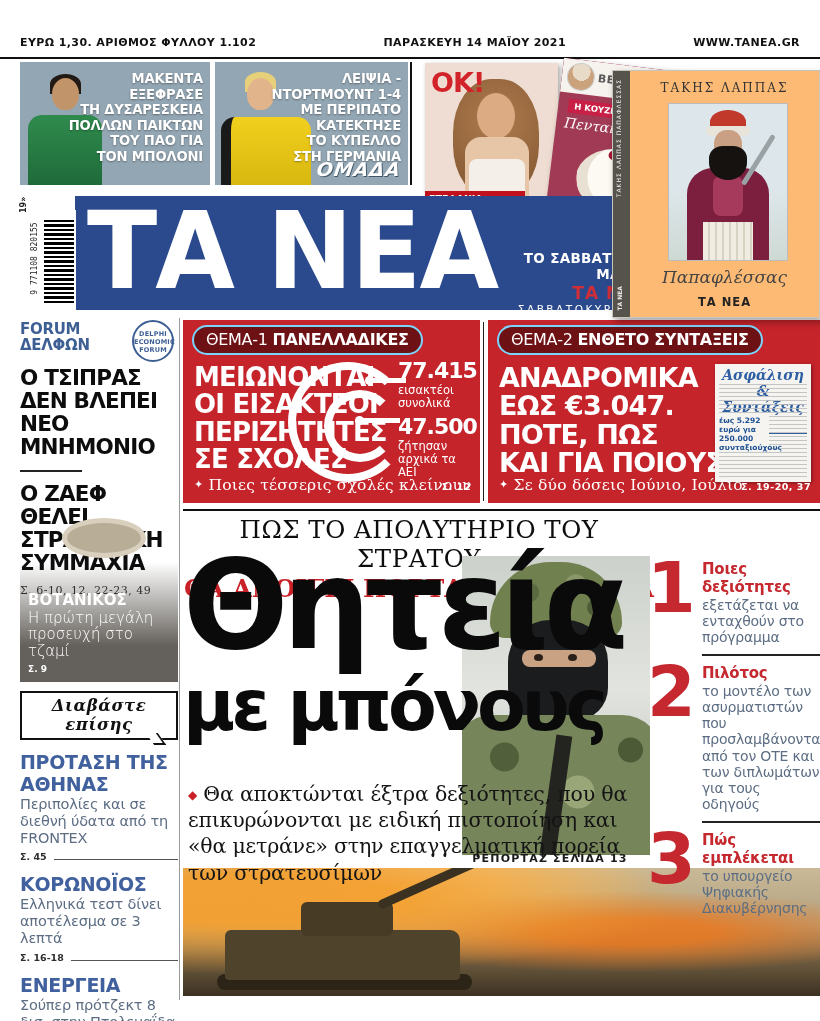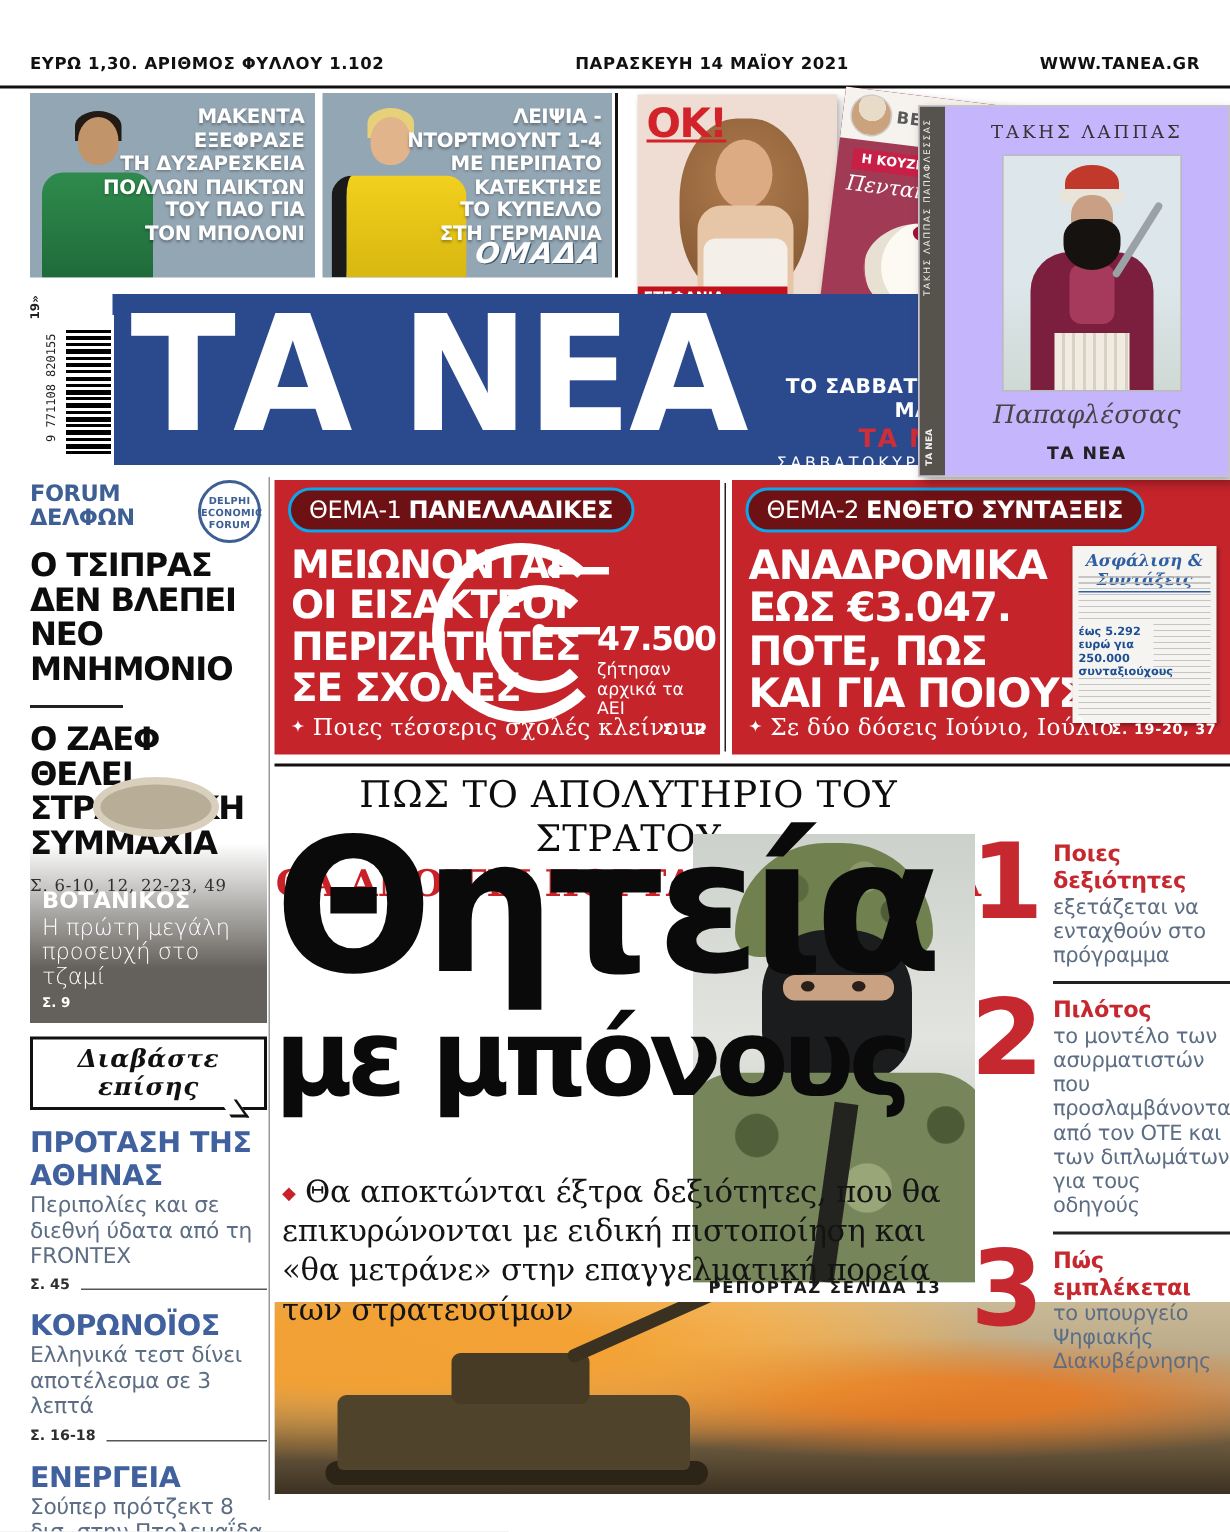--- a/index.html
+++ b/index.html
@@ -20,21 +20,21 @@
          font-size:19px;letter-spacing:1px;transform:skewX(-8deg);text-shadow:1px 1px 0 #40576b;}
   .photo-figure{position:absolute;left:0;top:0;width:52%;height:100%;}
   .pf-head{position:absolute;width:27px;height:32px;border-radius:50% 50% 45% 45%;background:#c29469;}
   .pf-hair{position:absolute;width:31px;height:20px;border-radius:50% 50% 0 0;}
   .pf-body{position:absolute;bottom:0;border-radius:14px 14px 0 0;}
   .vdiv{position:absolute;top:62px;left:410px;width:2px;height:123px;background:#101010;}
 
   
   .ok-cover{position:absolute;left:425px;top:63px;width:133px;height:190px;background:#efdcd2;
             box-shadow:2px 2px 5px rgba(0,0,0,.35);overflow:hidden;}
-  .ok-logo{position:absolute;left:6px;top:4px;color:#d2232a;font-weight:900;font-size:27px;letter-spacing:-1px;text-decoration:underline;}
+  .ok-logo{position:absolute;left:6px;top:4px;color:#d2232a;font-weight:900;font-size:27px;letter-spacing:-1px;}
   .ok-hair{position:absolute;left:28px;top:16px;width:86px;height:120px;border-radius:45%;
            background:radial-gradient(circle at 50% 35%,#b07c4e 0%,#8d5f38 70%);}
   .ok-face{position:absolute;left:52px;top:30px;width:38px;height:46px;border-radius:50%;background:#dcab84;}
   .ok-body{position:absolute;left:40px;top:74px;width:64px;height:80px;border-radius:16px 16px 0 0;background:#e7c6a8;}
   .ok-slip{position:absolute;left:44px;top:96px;width:56px;height:60px;background:#f4efe9;border-radius:8px;}
   .ok-banner{position:absolute;left:0;top:128px;width:92px;padding:3px 4px;background:#c0111c;color:#fff;
              font-weight:900;font-size:9.5px;line-height:1.15;}
   .ok-sub{position:absolute;left:2px;top:158px;width:100px;height:18px;
           background:repeating-linear-gradient(180deg,#9a9a9a 0 2px,transparent 2px 6px);opacity:.6;}
 
@@ -47,21 +47,21 @@
   .cb-band{position:absolute;left:10px;top:40px;background:#c81f46;padding:2px 6px;font-size:8.5px;font-weight:bold;white-space:nowrap;}
   .cb-script{position:absolute;left:8px;top:56px;font-family:"DejaVu Serif",serif;font-style:italic;
              font-size:14px;white-space:nowrap;}
   .cb-dessert{position:absolute;left:26px;top:84px;width:84px;height:64px;border-radius:50%;
               background:radial-gradient(circle at 50% 45%,#fdfaf4 0 55%,#e8e0d2 56% 75%,#b9506a 76%);}
   .cb-berry{position:absolute;width:12px;height:10px;border-radius:50%;background:#a31430;}
   .cb-menu{position:absolute;left:8px;top:158px;font-size:8.5px;font-weight:bold;white-space:nowrap;}
   .cb-menu b{font-size:15px;}
   .cb-brand{position:absolute;left:8px;bottom:4px;font-weight:900;font-size:11px;letter-spacing:1px;}
 
-  .book{position:absolute;left:612px;top:70px;width:206px;height:246px;background:#c4b5fd;
+  .book{position:absolute;left:612px;top:70px;width:206px;height:246px;background:#fdba74;
         border:1px solid #c9c5bc;box-shadow:3px 4px 7px rgba(0,0,0,.35);overflow:hidden;z-index:4;}
   .book-spine{position:absolute;left:0;top:0;width:17px;height:100%;background:#56524c;color:#eee;}
   .spine-text{position:absolute;top:8px;left:2px;width:13px;font-size:6px;letter-spacing:1px;
               writing-mode:vertical-rl;transform:rotate(180deg);white-space:nowrap;}
   .spine-brand{position:absolute;bottom:6px;left:3px;font-size:6px;font-weight:bold;
                writing-mode:vertical-rl;transform:rotate(180deg);}
   .book-author{position:absolute;left:17px;right:0;top:10px;text-align:center;
                font-family:"DejaVu Serif",serif;font-size:12px;letter-spacing:2px;color:#333;}
   .portrait{position:absolute;left:55px;top:32px;width:118px;height:156px;border:1px solid #bbb;
             background:linear-gradient(180deg,#dde6ea 0 55%,#cfd9d4 100%);overflow:hidden;}
@@ -110,40 +110,40 @@
                line-height:1.2;padding-top:9px;box-sizing:border-box;letter-spacing:.2px;}
   .delphi-h{font-weight:900;font-size:21.5px;line-height:1.07;letter-spacing:-.8px;color:#0d0d0d;}
   .delphi-hr{width:62px;border:none;border-top:2px solid #222;margin:12px 0 10px 0;}
   .delphi-page{margin-top:10px;font-family:"DejaVu Serif",serif;font-size:11px;color:#333;letter-spacing:.5px;}
 
   
   .theme{position:absolute;top:320px;height:183px;background:#c5242b;color:#fff;}
   .theme1{left:183px;width:297px;}
   .theme2{left:488px;width:332px;}
   .themesep{position:absolute;left:483px;top:322px;width:1px;height:179px;background:#222;}
-  .pill{position:absolute;top:5px;left:9px;background:#6e1114;border:2px solid #0ea5e9;border-radius:16px;
+  .pill{position:absolute;top:5px;left:9px;background:#6e1114;border:2px solid #7dd3fc;border-radius:16px;
         padding:3px 12px 4px;font-size:16px;white-space:nowrap;letter-spacing:-.3px;}
   .pill b{font-weight:900;}
   .theme-head{position:absolute;top:44px;left:11px;font-weight:900;font-size:26px;line-height:1.05;
               letter-spacing:-.8px;}
   .arc{position:absolute;border:8px solid #fff;border-right-color:transparent;border-radius:50%;}
   .arc1{width:104px;height:104px;right:72px;top:42px;}
   .arc2{width:56px;height:56px;right:84px;top:70px;}
   .connector{position:absolute;height:5px;background:#fff;}
   .cdot{position:absolute;width:9px;height:9px;border-radius:50%;background:#fff;}
   .stat{position:absolute;right:6px;width:76px;text-align:left;}
   .stat-val{font-weight:900;font-size:22px;letter-spacing:-1px;line-height:1;}
   .stat-lab{font-size:11.5px;line-height:1.15;margin-top:2px;}
   .foot{position:absolute;bottom:9px;left:11px;font-family:"DejaVu Serif",serif;font-size:15.5px;letter-spacing:.2px;}
   .foot .star{font-size:11px;vertical-align:2px;}
   .theme-page{position:absolute;bottom:11px;right:9px;font-size:9.5px;font-weight:bold;letter-spacing:.5px;}
   .thumb{position:absolute;right:9px;top:44px;width:96px;height:118px;background:#f5f4f0;color:#2a2a2a;
          box-shadow:1px 1px 3px rgba(0,0,0,.4);overflow:hidden;}
   .thumb-head{font-family:"DejaVu Serif",serif;font-style:italic;font-weight:bold;color:#2f5fa3;
-              font-size:11px;text-align:center;border-bottom:1px solid #2f5fa3;margin:3px 4px 2px;padding-bottom:1px;}
+              font-size:14px;text-align:center;border-bottom:1px solid #2f5fa3;margin:3px 4px 2px;padding-bottom:18px;}
   .thumb-cols{position:absolute;left:4px;right:4px;top:20px;bottom:4px;
               background:repeating-linear-gradient(180deg,#b9b9b9 0 1px,transparent 1px 4px);opacity:.8;}
   .thumb-hl{position:absolute;left:4px;top:52px;width:50px;color:#1d4f94;font-weight:bold;font-size:7.5px;
             line-height:1.2;background:#f5f4f0;}
 
   
   .mainrule{position:absolute;left:183px;top:509px;right:0;height:2px;background:#101010;}
   .kicker{position:absolute;left:183px;top:515px;width:472px;text-align:center;font-family:"DejaVu Serif",serif;}
   .kicker1{font-size:24.5px;letter-spacing:.5px;color:#0d0d0d;}
   .kicker2{font-size:24.5px;font-weight:bold;color:#c92127;margin-top:1px;}
@@ -377,20 +377,24 @@
       <div>ΟΙ ΕΙΣΑΚΤΕΟΙ</div>
       <div>ΠΕΡΙΖΗΤΗΤΕΣ</div>
       <div>ΣΕ ΣΧΟΛΕΣ</div>
     </div>
     <div class="arc arc1"></div>
     <div class="arc arc2"></div>
     <div class="cdot" style="right:106px;top:56px;"></div>
     <div class="connector" style="right:74px;top:58px;width:34px;"></div>
     <div class="cdot" style="right:116px;top:96px;"></div>
     <div class="connector" style="right:80px;top:98px;width:38px;"></div>
+    <div class="stat" style="top:40px;">
+      <div class="stat-val">77.415</div>
+      <div class="stat-lab">εισακτέοι συνολικά</div>
+    </div>
     <div class="stat" style="top:96px;">
       <div class="stat-val">47.500</div>
       <div class="stat-lab">ζήτησαν αρχικά τα ΑΕΙ</div>
     </div>
     <div class="foot">
       <span class="star">✦</span>
       <span>Ποιες τέσσερις σχολές κλείνουν</span>
     </div>
     <div class="theme-page">Σ. 12</div>
   </div>

